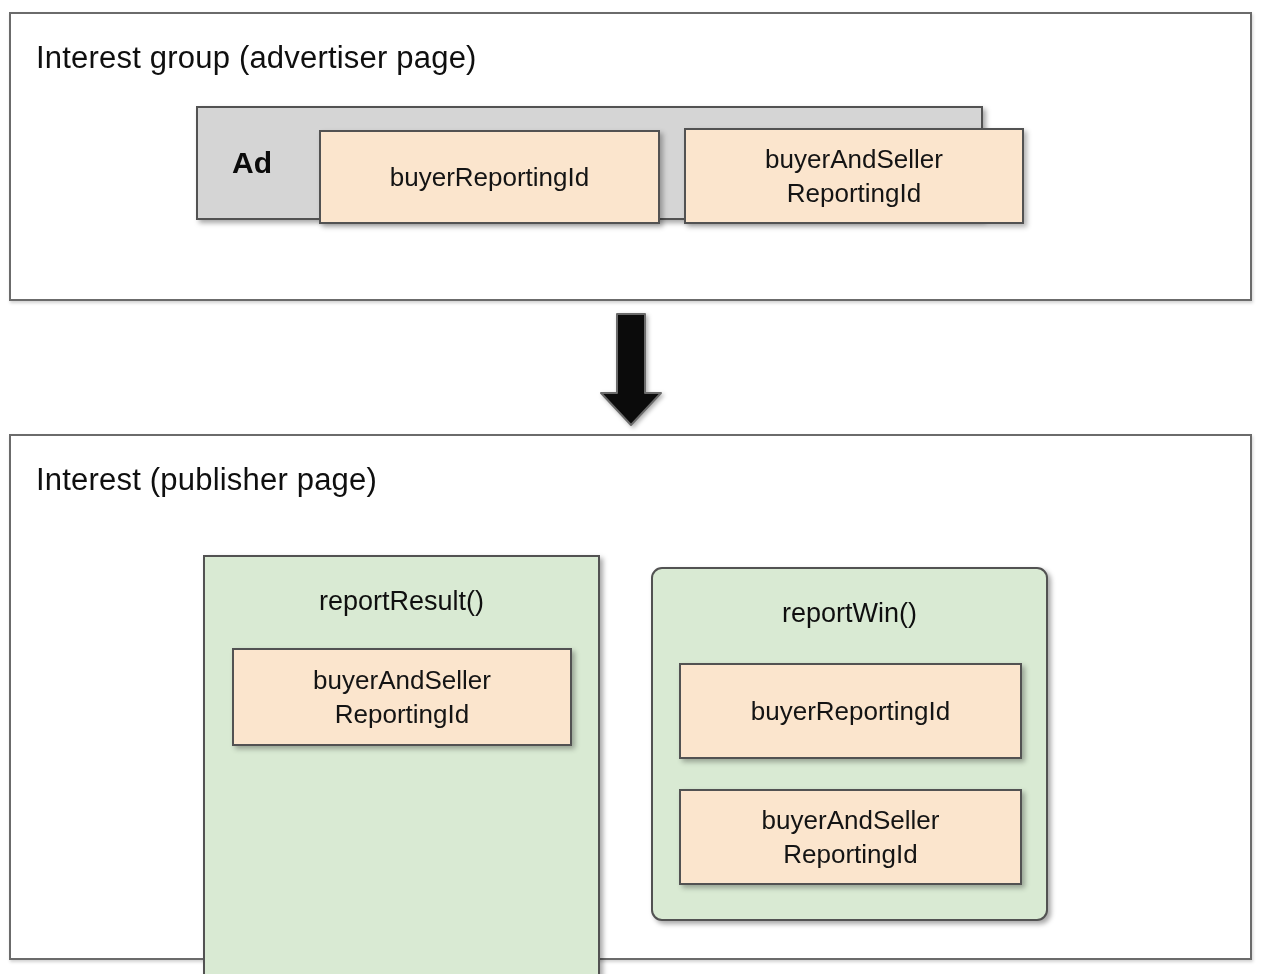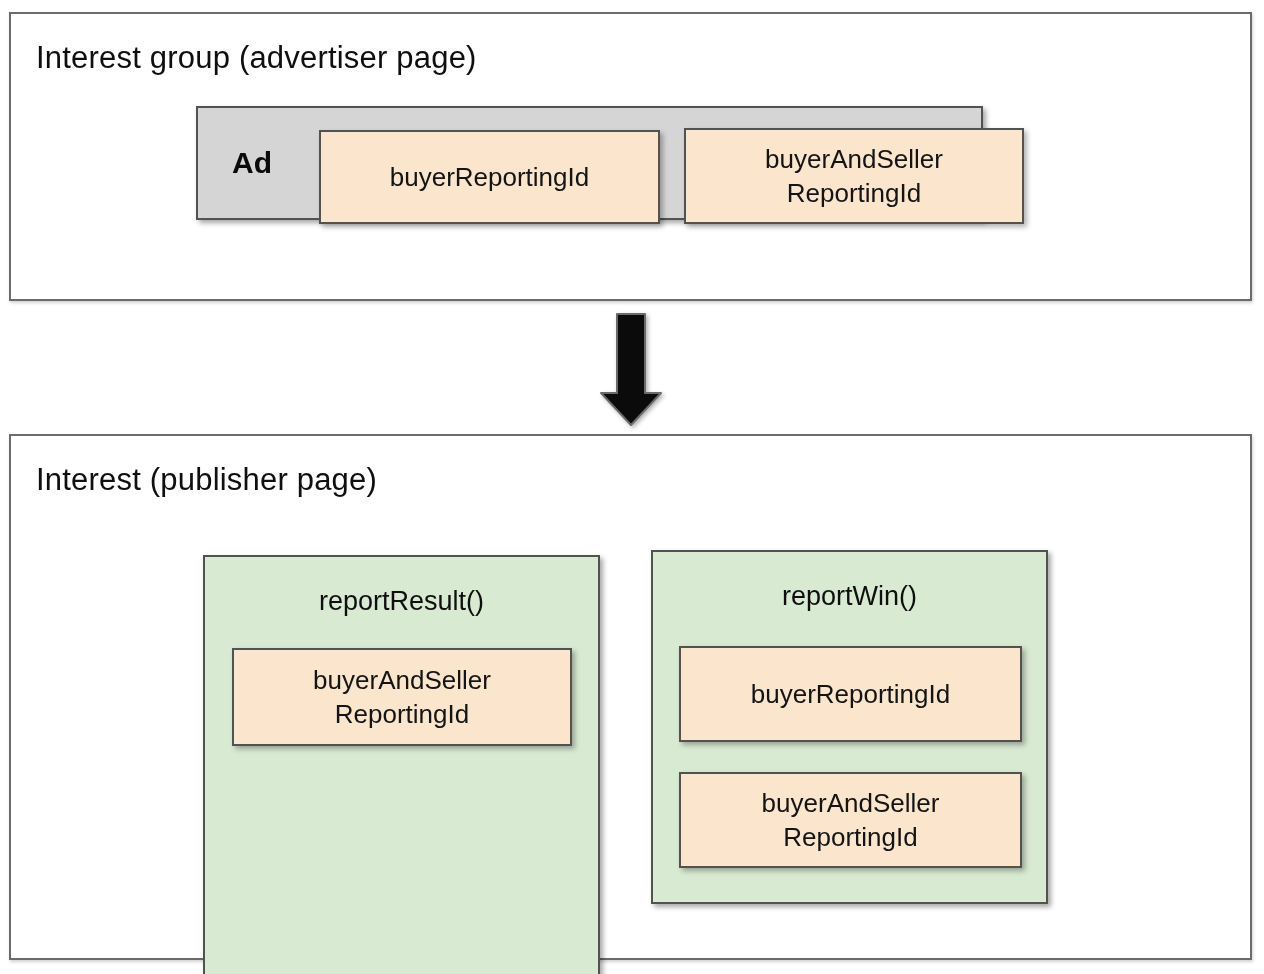--- a/index.html
+++ b/index.html
@@ -70,21 +70,21 @@
   }
   #arrow svg { display: block; filter: drop-shadow(2px 2px 2px rgba(0,0,0,0.30)); }
   .func-box {
     position: absolute;
     background: #d9ead3;
     border: 2px solid #525252;
     box-sizing: border-box;
     box-shadow: 3px 3px 5px rgba(0,0,0,0.35);
   }
   #report-result-box { left: 192px; top: 119px; width: 397px; height: 436px; }
-  #report-win-box    { left: 640px; top: 114px; width: 397px; height: 354px; }
+  #report-win-box    { left: 640px; top: 131px; width: 397px; height: 354px; border-radius: 11px; }
   .func-label {
     position: absolute;
     left: 0; top: 29px;
     width: 100%;
     text-align: center;
     font-size: 27px;
     color: #0f0f0f;
   }
   #result-chip { left: 27px; top: 91px;  width: 340px; height: 98px; }
   #win-chip-1  { left: 26px; top: 94px;  width: 343px; height: 96px; }

